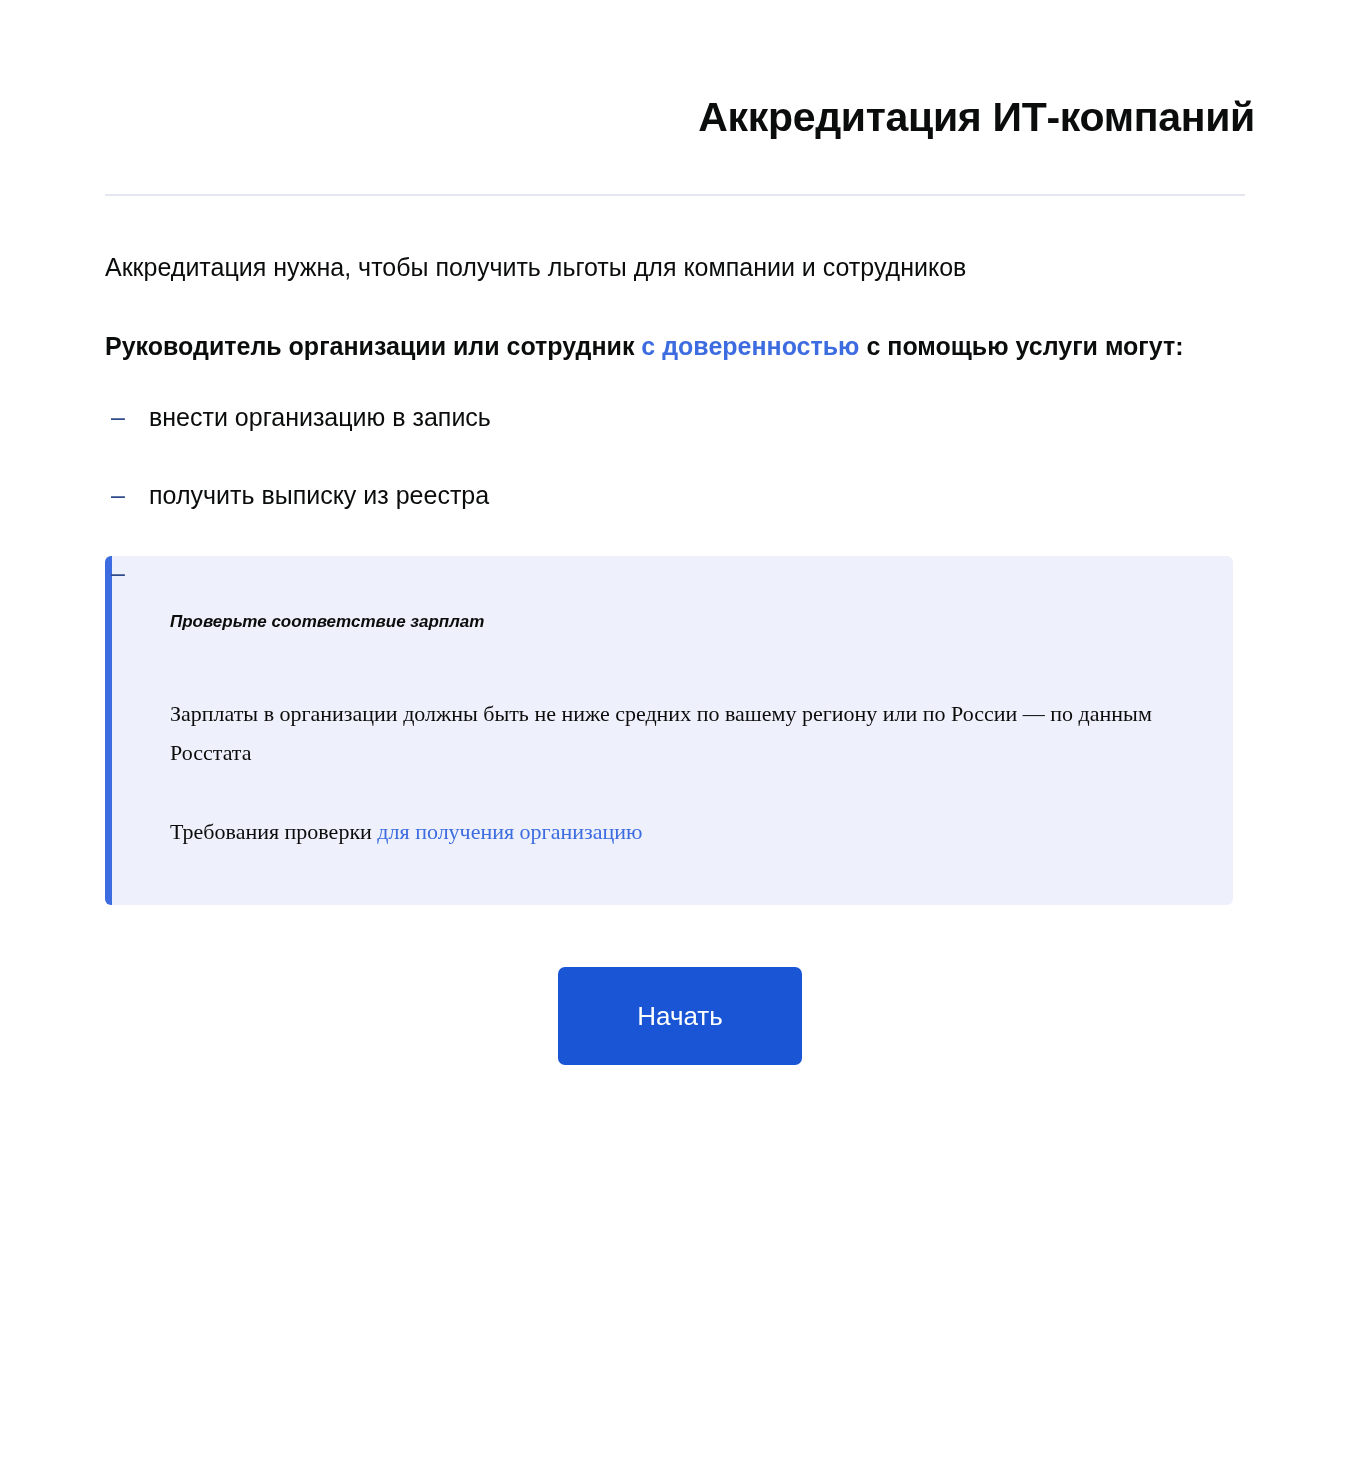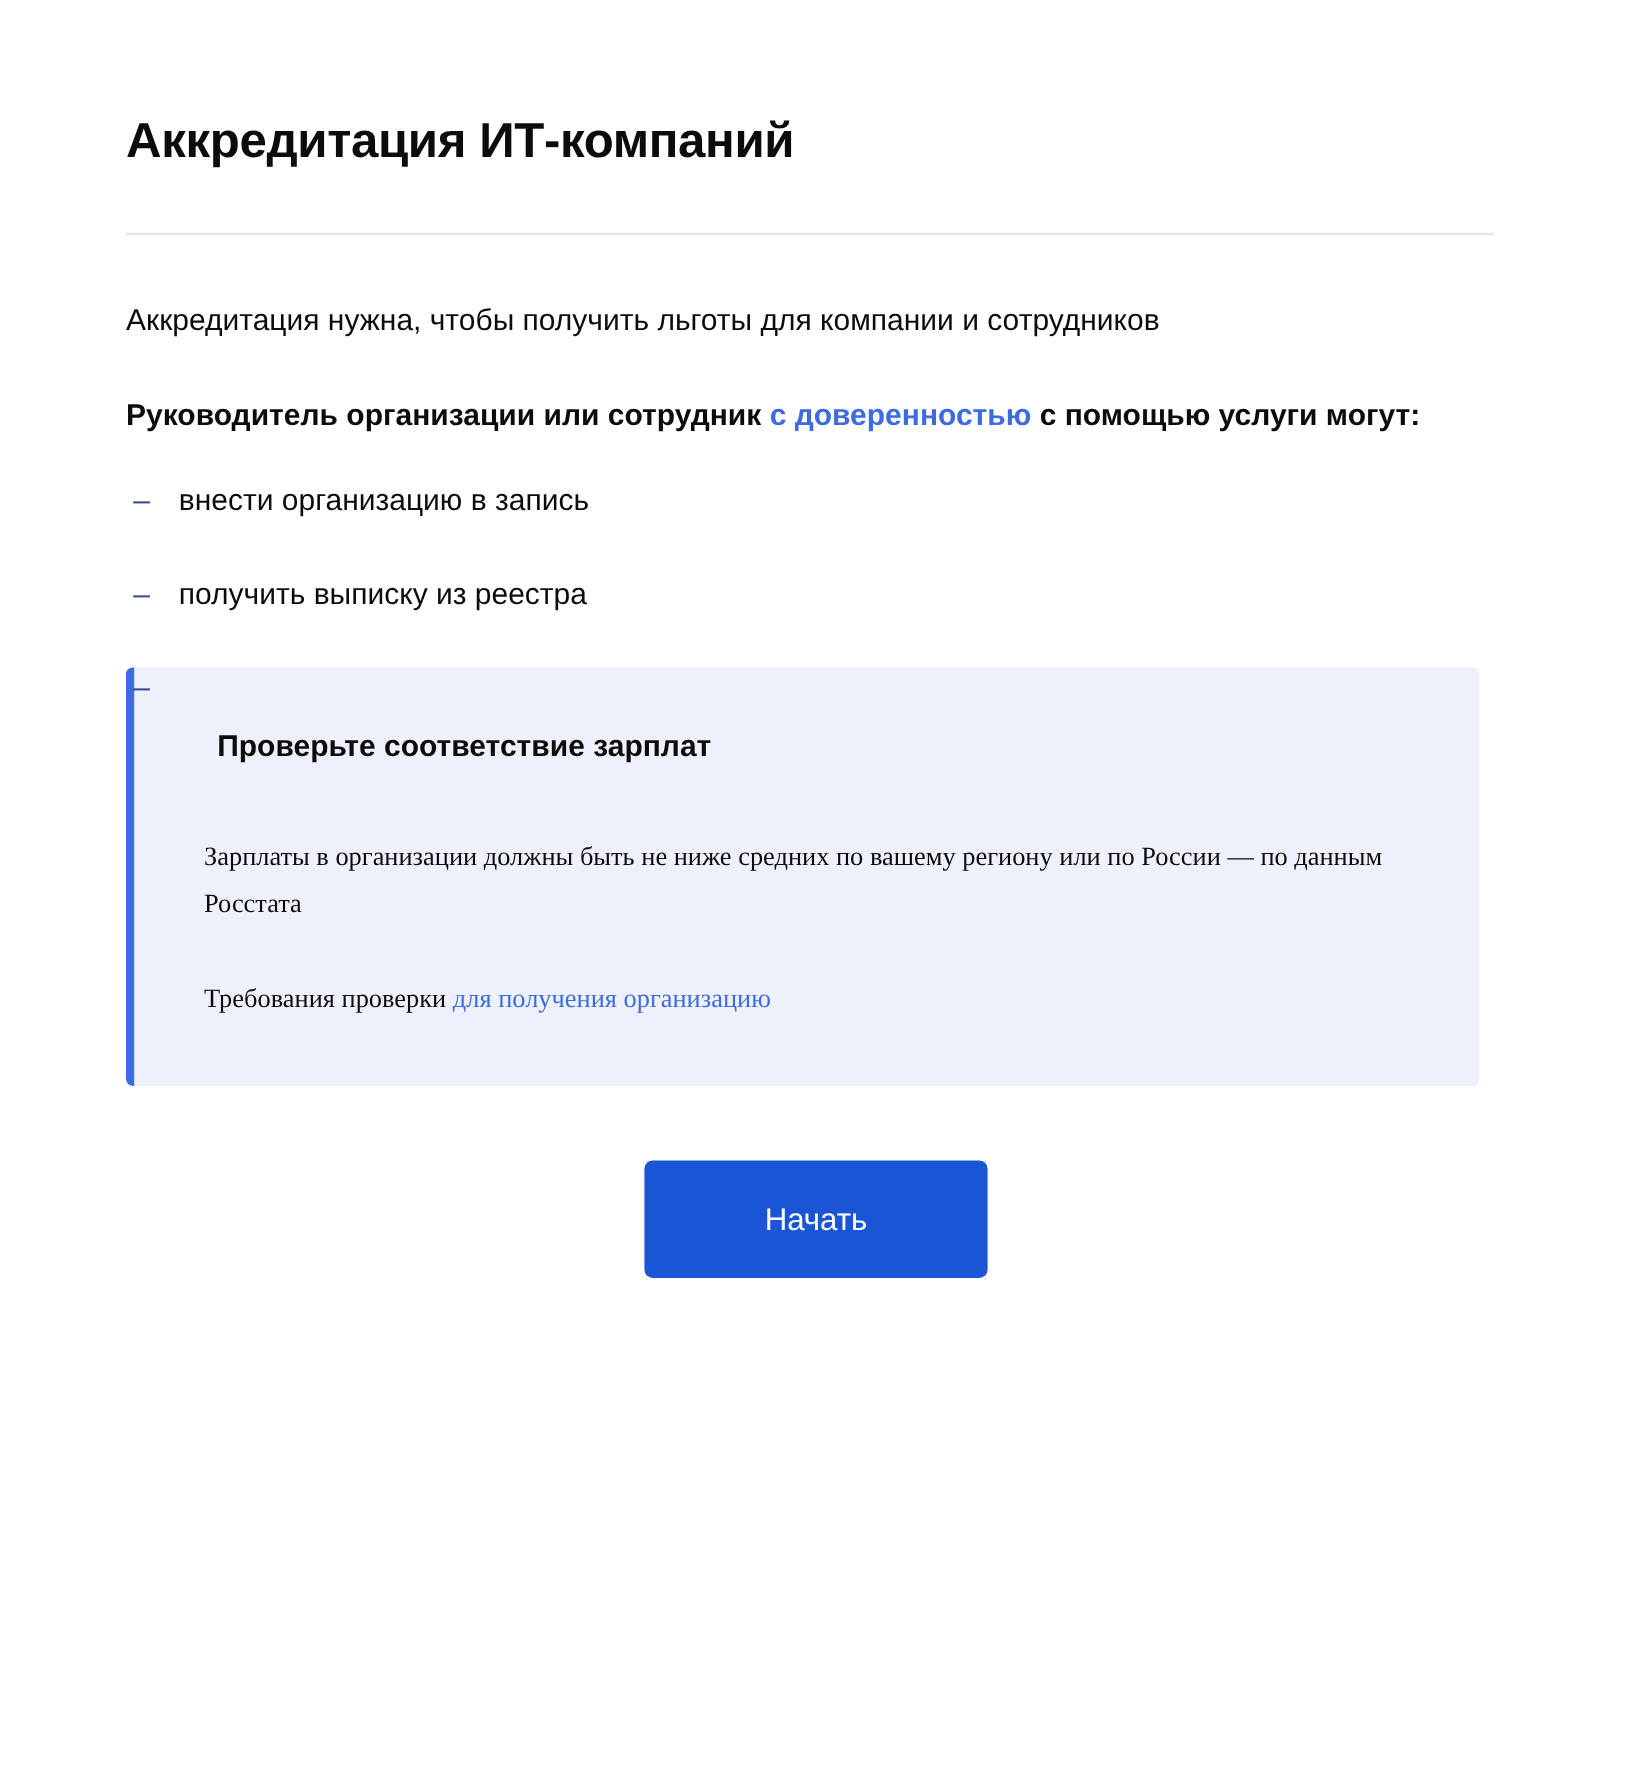--- a/index.html
+++ b/index.html
@@ -19,20 +19,21 @@
     box-sizing: border-box;
     padding: 92px 105px 40px 105px;
   }
   .page-title {
     font-size: 41px;
     line-height: 50px;
     font-weight: 700;
     letter-spacing: -0.3px;
     color: #0b0c0c;
     margin: 0 0 52px 0;
+    text-align: right;
   }
   .divider {
     height: 2px;
     background: #e4e7ef;
     margin: 0 0 52px 0;
     width: 1140px;
   }
   .para {
     font-size: 25px;
     line-height: 39px;
@@ -70,25 +71,26 @@
   .callout {
     margin-top: 36px;
     background: #eef1fb;
     border-left: 7px solid #3d6ce0;
     border-radius: 6px;
     padding: 50px 58px 54px 58px;
     width: 1128px;
     box-sizing: border-box;
   }
   .callout-title {
-    font-size: 25px;
+    font-size: 17px;
     line-height: 32px;
     font-weight: 700;
     color: #0b0c0c;
-    margin: 0 0 56px 11px;
+    margin: 0 0 56px 0;
+    font-style: italic;
   }
   .callout-text {
     font-size: 22px;
     line-height: 39px;
     color: #0b0c0c;
     margin: 0 0 40px 0;
     font-family: Liberation Serif, serif;
   }
   .callout-text.last { margin-bottom: 0; }
   .actions {
@@ -98,21 +100,21 @@
   }
   .btn-primary {
     background: #1a55d6;
     color: #ffffff;
     font-family: "Liberation Sans", sans-serif;
     font-size: 26px;
     line-height: 30px;
     border: none;
     border-radius: 7px;
     padding: 34px 0;
-    width: 286px;
+    width: 244px;
     cursor: pointer;
     text-align: center;
   }
 </style>
 </head>
 <body>
 
 <div class="page">
 
   <h1 class="page-title">Аккредитация ИТ-компаний</h1>

